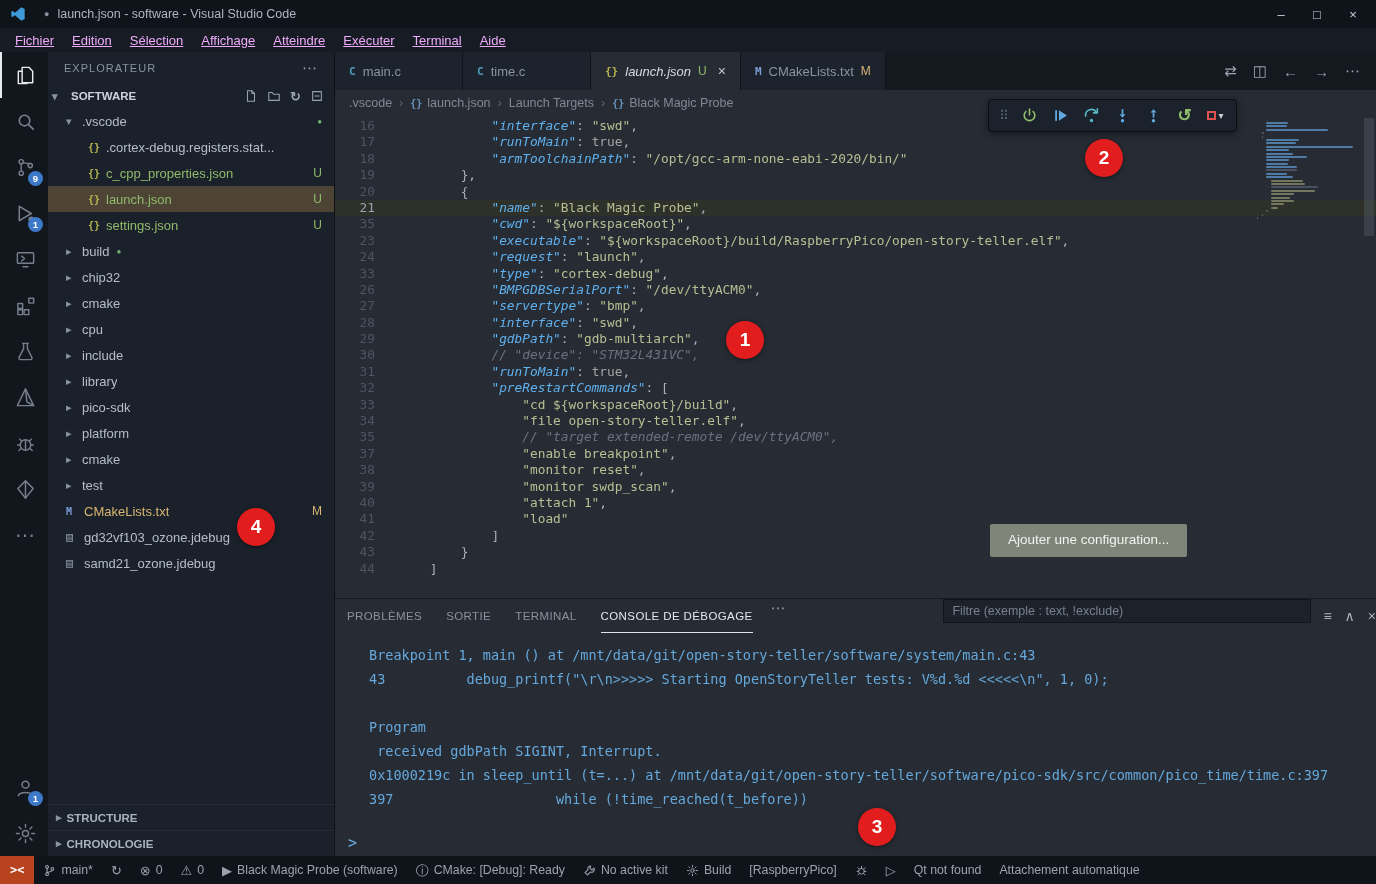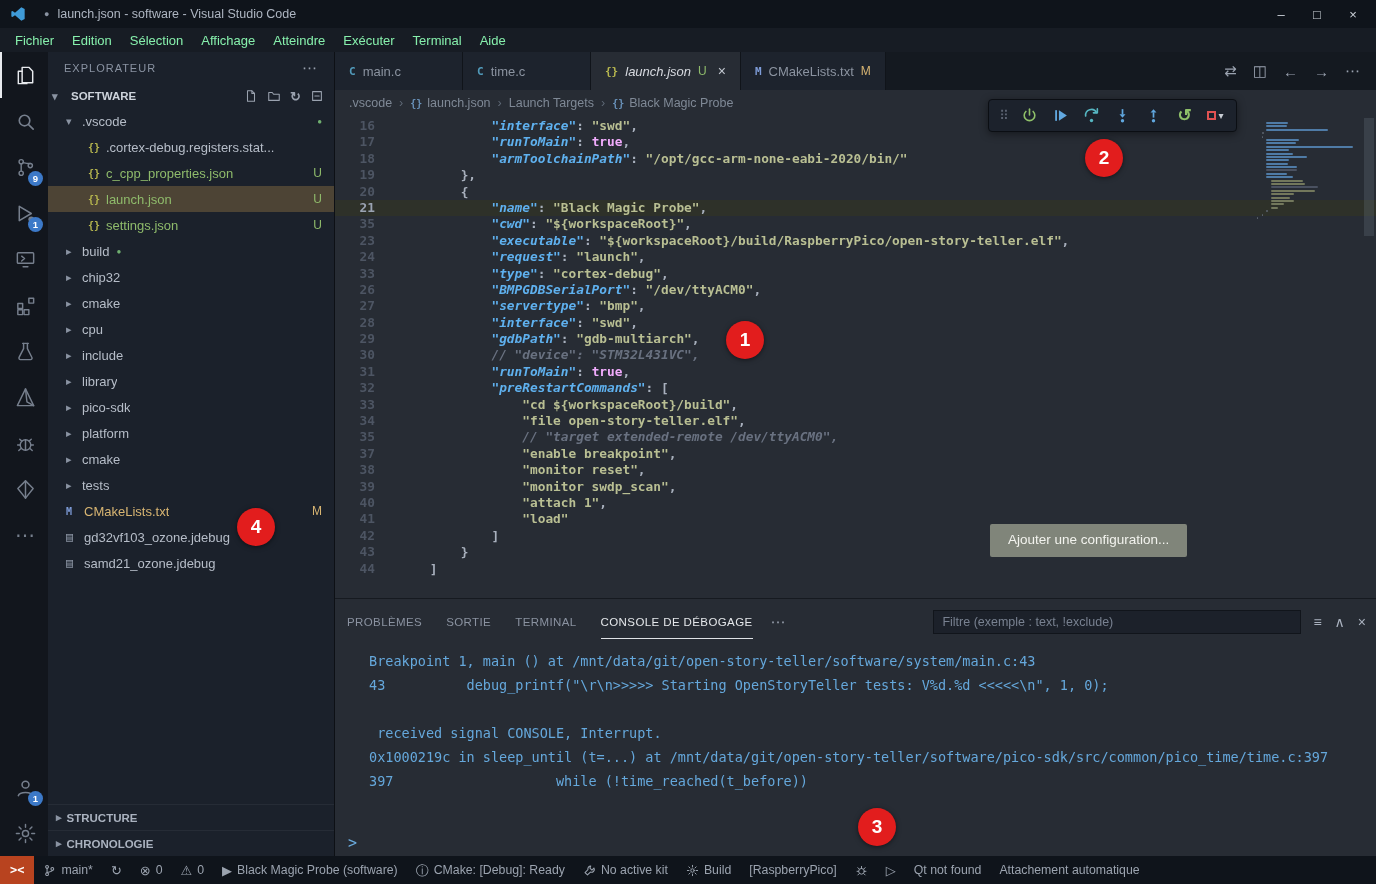--- a/index.html
+++ b/index.html
@@ -10,21 +10,21 @@
   
   .titlebar{height:28px;background:#0f141b;display:flex;align-items:center;padding:0 8px;flex-shrink:0;}
   .vslogo{display:flex;align-items:center;margin:0 8px 0 2px;}
   .dirty-dot{color:#8a93a2;font-size:9px;margin:0 8px 0 10px;}
   .title-text{color:#aeb6c2;font-size:12.5px;white-space:nowrap;}
   .win-controls{margin-left:auto;display:flex;align-items:center;gap:6px;}
   .win-btn{width:30px;height:24px;display:flex;align-items:center;justify-content:center;color:#cdd3da;font-size:13px;}
 
   
   .menubar{height:24px;background:#171c24;display:flex;align-items:center;padding-left:6px;flex-shrink:0;}
-  .menu-item{padding:0 9px;font-size:13px;color:#86efac;}
+  .menu-item{padding:0 9px;font-size:13px;color:#f0abfc;text-decoration:underline;}
 
   .main{flex:1;display:flex;min-height:0;}
 
   
   .activitybar{width:48px;background:#12161d;display:flex;flex-direction:column;align-items:stretch;flex-shrink:0;}
   .ab-item{height:46px;position:relative;display:flex;align-items:center;justify-content:center;color:#767f8d;border-left:2px solid transparent;}
   .ab-item.active{color:#e8eaee;border-left-color:#e8eaee;}
   .ab-item .icn svg{width:23px;height:23px;display:block;}
   .ab-item .icn{font-size:20px;line-height:1;}
   .ab-badge{position:absolute;right:5px;bottom:4px;background:#3c79c8;color:#fff;border-radius:9px;font-size:9.5px;min-width:15px;height:15px;padding:0 3px;display:flex;align-items:center;justify-content:center;font-weight:bold;}
@@ -66,28 +66,28 @@
   .git-M{color:#d8b572;font-size:12px;}
   .tab-close{margin-left:4px;color:#c3c9d1;font-size:14px;}
   .tab-actions{margin-left:auto;display:flex;align-items:center;gap:16px;padding:0 16px;color:#9aa2af;font-size:15px;}
 
   .breadcrumb{height:26px;display:flex;align-items:center;padding-left:14px;font-size:12.5px;color:#7f8996;gap:7px;background:#272c34;flex-shrink:0;}
   .bc-sep{color:#5f6977;}
   .bc-icn{color:#6a93bb;font-family:"DejaVu Sans Mono",monospace;font-size:10px;font-weight:bold;}
 
   .editor{flex:1;position:relative;overflow:hidden;padding-top:2px;
     font-family:"DejaVu Sans Mono",monospace;font-size:12.8px;line-height:16.4px;}
-  .code-line{display:flex;height:16.4px;white-space:pre;font-weight:bold;}
+  .code-line{display:flex;height:16.4px;white-space:pre;}
   .code-line.cur{background:#2e3129;}
   .ln{width:64px;text-align:right;padding-right:24px;color:#4d5563;flex-shrink:0;}
   .code-line.cur .ln{color:#9aa3b2;}
   .sy-w{white-space:pre;}
   .sy-k{color:#5fb1ef;font-style:italic;}
   .sy-s{color:#b9bf93;}
-  .sy-t{color:#f0abfc;}
+  .sy-t{color:#a3a3a3;}
   .sy-c{color:#697180;font-style:italic;}
   .sy-p{color:#a8b0bd;}
 
   .minimap{position:absolute;right:14px;top:0;width:110px;height:100%;padding-top:6px;}
   .mm-bar{height:2px;margin-bottom:1.4px;border-radius:1px;}
   .mm-k{background:#4f7ba6;}
   .mm-s{background:#73785c;}
   .mm-c{background:#4a5160;}
   .mm-p{background:#5c636e;}
   .vscroll{position:absolute;right:0;top:0;width:14px;height:100%;}
@@ -98,21 +98,21 @@
   .dbg-btn.grip{color:#5b6371;font-size:13px;width:20px;}
   .dbg-btn.restart{color:#8fc069;font-size:17px;font-weight:bold;}
   .dbg-btn .icn svg{display:block;}
   .stop-box{width:9px;height:9px;border:2px solid #e05252;}
   .stop-chev{color:#c8cdd4;font-size:10px;}
 
   .add-config{position:absolute;left:655px;top:408px;height:33px;padding:0 18px;background:#80857a;color:#f2f3ee;font-size:13.5px;border-radius:2px;display:flex;align-items:center;z-index:5;font-family:"Liberation Sans",sans-serif;}
 
   
   .panel{height:258px;border-top:1px solid #161a20;display:flex;flex-direction:column;background:#272c34;flex-shrink:0;}
-  .panel-top{height:34px;display:flex;align-items:center;flex-shrink:0;padding-right:10px;margin-top:6px;}
+  .panel-top{height:34px;display:flex;flex-shrink:0;}
   .p-tab{margin:0 12px;height:100%;display:flex;align-items:center;color:#8a92a0;font-size:11.5px;letter-spacing:.4px;border-bottom:1px solid transparent;white-space:nowrap;}
   .p-tab.active{color:#e4e7ea;border-bottom-color:#dfe2e6;}
   .p-more{color:#9aa2af;font-size:15px;margin:0 6px;}
   .p-filter{margin-left:auto;width:368px;height:24px;background:#1c212a;border:1px solid #11151b;color:#aab2bf;font-size:12.5px;padding:0 8px;outline:none;font-family:"Liberation Sans",sans-serif;}
   .p-filter::placeholder{color:#788190;}
   .p-icons{display:flex;align-items:center;gap:13px;margin-left:12px;color:#aab2bf;font-size:14px;}
   .console{flex:1;overflow:hidden;padding:10px 16px 0 34px;font-family:"DejaVu Sans Mono",monospace;font-size:13.5px;line-height:24px;color:#65a8dc;}
   .console-line{min-height:24px;white-space:pre-wrap;word-break:break-all;}
   .console-prompt{height:26px;display:flex;align-items:center;padding-left:13px;color:#6aabdd;font-family:"DejaVu Sans Mono",monospace;font-size:15px;flex-shrink:0;}
 
@@ -361,21 +361,21 @@
           <div class="t-row" data-name="tree-item-platform" style="padding-left: 18px;">
             <span class="t-chev" data-name="chevron-right-icon">▸</span>
             <span class="t-label" data-name="file-label">platform</span>
           </div>
           <div class="t-row" data-name="tree-item-system" style="padding-left: 18px;">
             <span class="t-chev" data-name="chevron-right-icon">▸</span>
             <span class="t-label" data-name="file-label">cmake</span>
           </div>
           <div class="t-row" data-name="tree-item-test" style="padding-left: 18px;">
             <span class="t-chev" data-name="chevron-right-icon">▸</span>
-            <span class="t-label" data-name="file-label">tests</span>
+            <span class="t-label" data-name="file-label">test</span>
           </div>
           <div class="t-row" data-name="tree-item-cmakelists-txt" style="padding-left: 18px;">
             <span class="icn t-ficon" data-name="cmake-file-icon">M</span>
             <span class="t-label git-m" data-name="file-label">CMakeLists.txt</span>
             <span class="t-git m" data-name="git-status-badge">M</span>
           </div>
           <div class="t-row" data-name="tree-item-gd32vf103-ozone-jdebug" style="padding-left: 18px;">
             <span class="icn t-ficon" data-name="file-lines-icon">▤</span>
             <span class="t-label" data-name="file-label">gd32vf103_ozone.jdebug</span>
           </div>
@@ -528,21 +528,22 @@
           <span class="p-icons" id="panel-icons">
               <span data-name="filter-lines-icon">≡</span>
               <span data-name="collapse-panel-icon">∧</span>
               <span data-name="close-panel-icon">×</span>
             </span>
         </div>
         <div class="console" data-name="debug-console-output" id="console">
             <div class="console-line" data-name="console-line">Breakpoint 1, main () at /mnt/data/git/open-story-teller/software/system/main.c:43</div>
             <div class="console-line" data-name="console-line">43          debug_printf("\r\n&gt;&gt;&gt;&gt;&gt; Starting OpenStoryTeller tests: V%d.%d &lt;&lt;&lt;&lt;&lt;\n", 1, 0);</div>
             <div class="console-line" data-name="console-line">&nbsp;</div>
-            <div class="console-line" data-name="console-line"> received signal CONSOLE, Interrupt.</div>
+            <div class="console-line" data-name="console-line">Program</div>
+            <div class="console-line" data-name="console-line"> received gdbPath SIGINT, Interrupt.</div>
             <div class="console-line" data-name="console-line">0x1000219c in sleep_until (t=...) at /mnt/data/git/open-story-teller/software/pico-sdk/src/common/pico_time/time.c:397</div>
             <div class="console-line" data-name="console-line">397                    while (!time_reached(t_before))</div>
           </div>
         <div class="console-prompt" data-name="debug-console-input">
           <span data-name="prompt-chevron-icon">&gt;</span>
         </div>
       </div>
 
       <div class="dbg-toolbar" data-name="debug-toolbar" id="dbg-toolbar">
           <span class="dbg-btn grip" data-name="gripper-icon">⠿</span>

